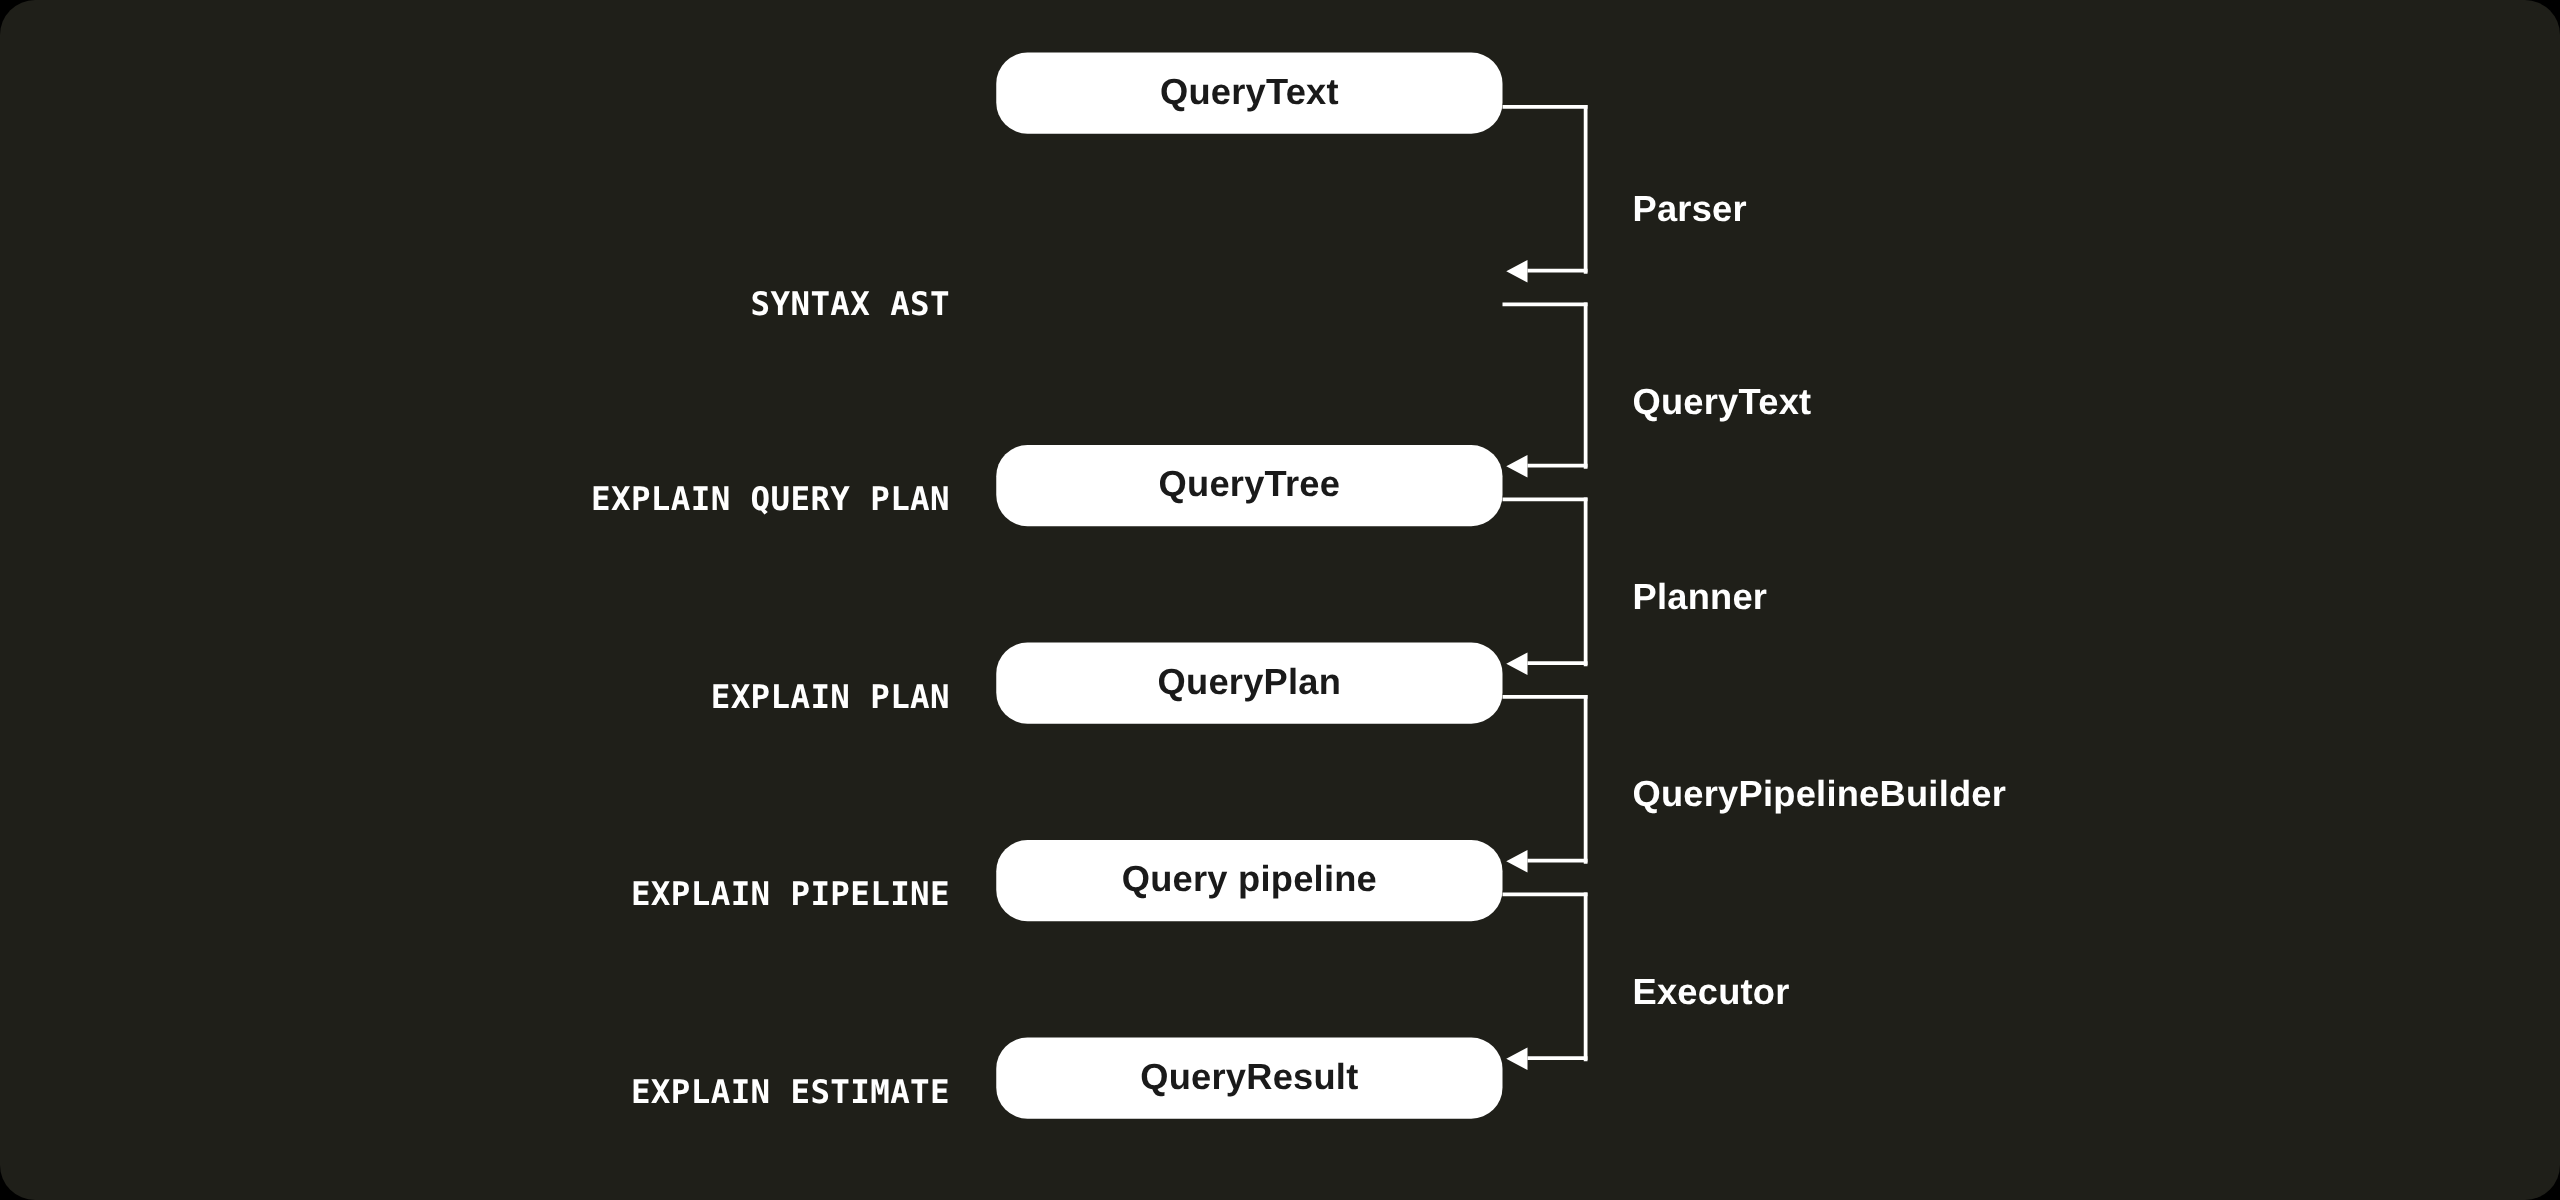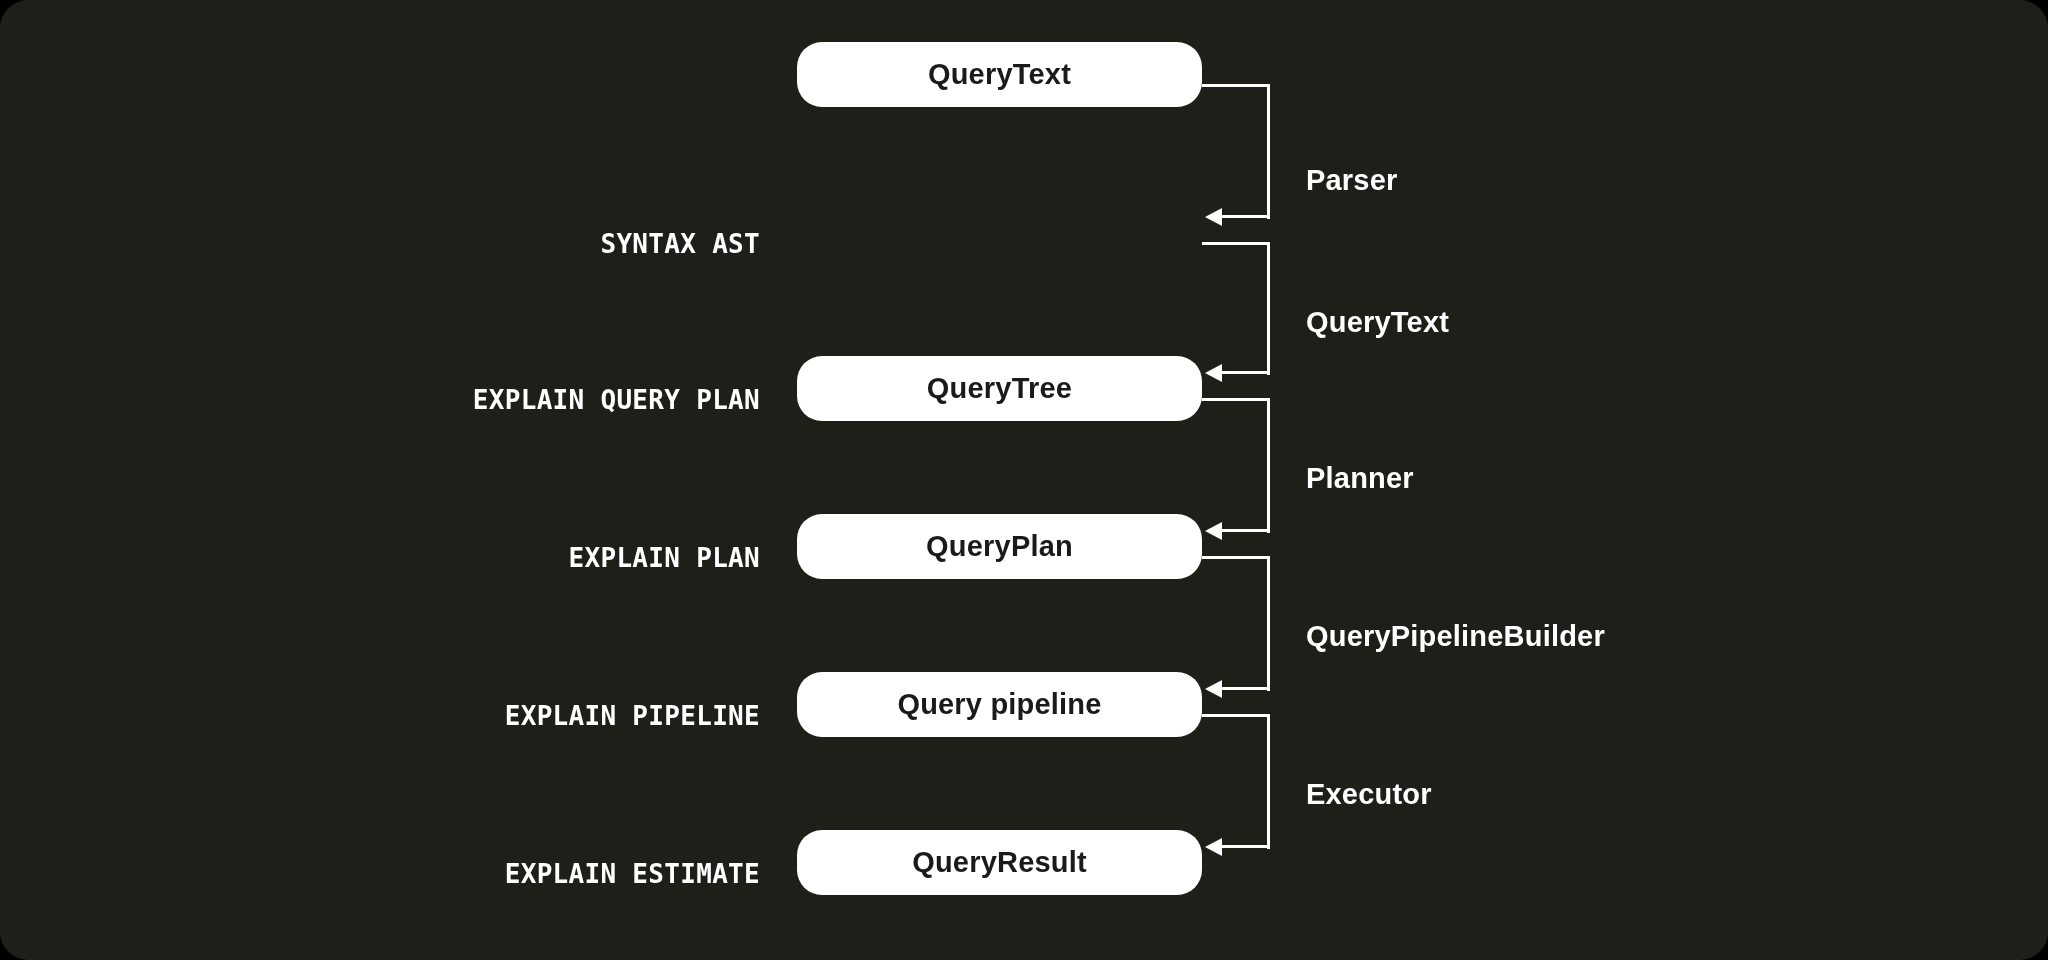--- a/index.html
+++ b/index.html
@@ -132,21 +132,21 @@
     <div class="box">
       <span class="box-label">QueryResult</span>
     </div>
   </div>
 
   <div>
     <div class="hline" style="top:84px;left:1202px;width:68px"></div>
     <div class="vline" style="top:84px;height:135px"></div>
     <div class="hline" style="top:215px;left:1222px;width:48px"></div>
     <div class="arrow" style="top:208px"></div>
-    <div class="stage" style="top:158px">Parser</div>
+    <div class="stage" style="top:146px">Parser</div>
   </div>
 
   <div>
     <div class="hline" style="top:242px;left:1202px;width:68px"></div>
     <div class="vline" style="top:242px;height:133px"></div>
     <div class="hline" style="top:371px;left:1222px;width:48px"></div>
     <div class="arrow" style="top:364px"></div>
     <div class="stage" style="top:300px">QueryText</div>
   </div>
 

